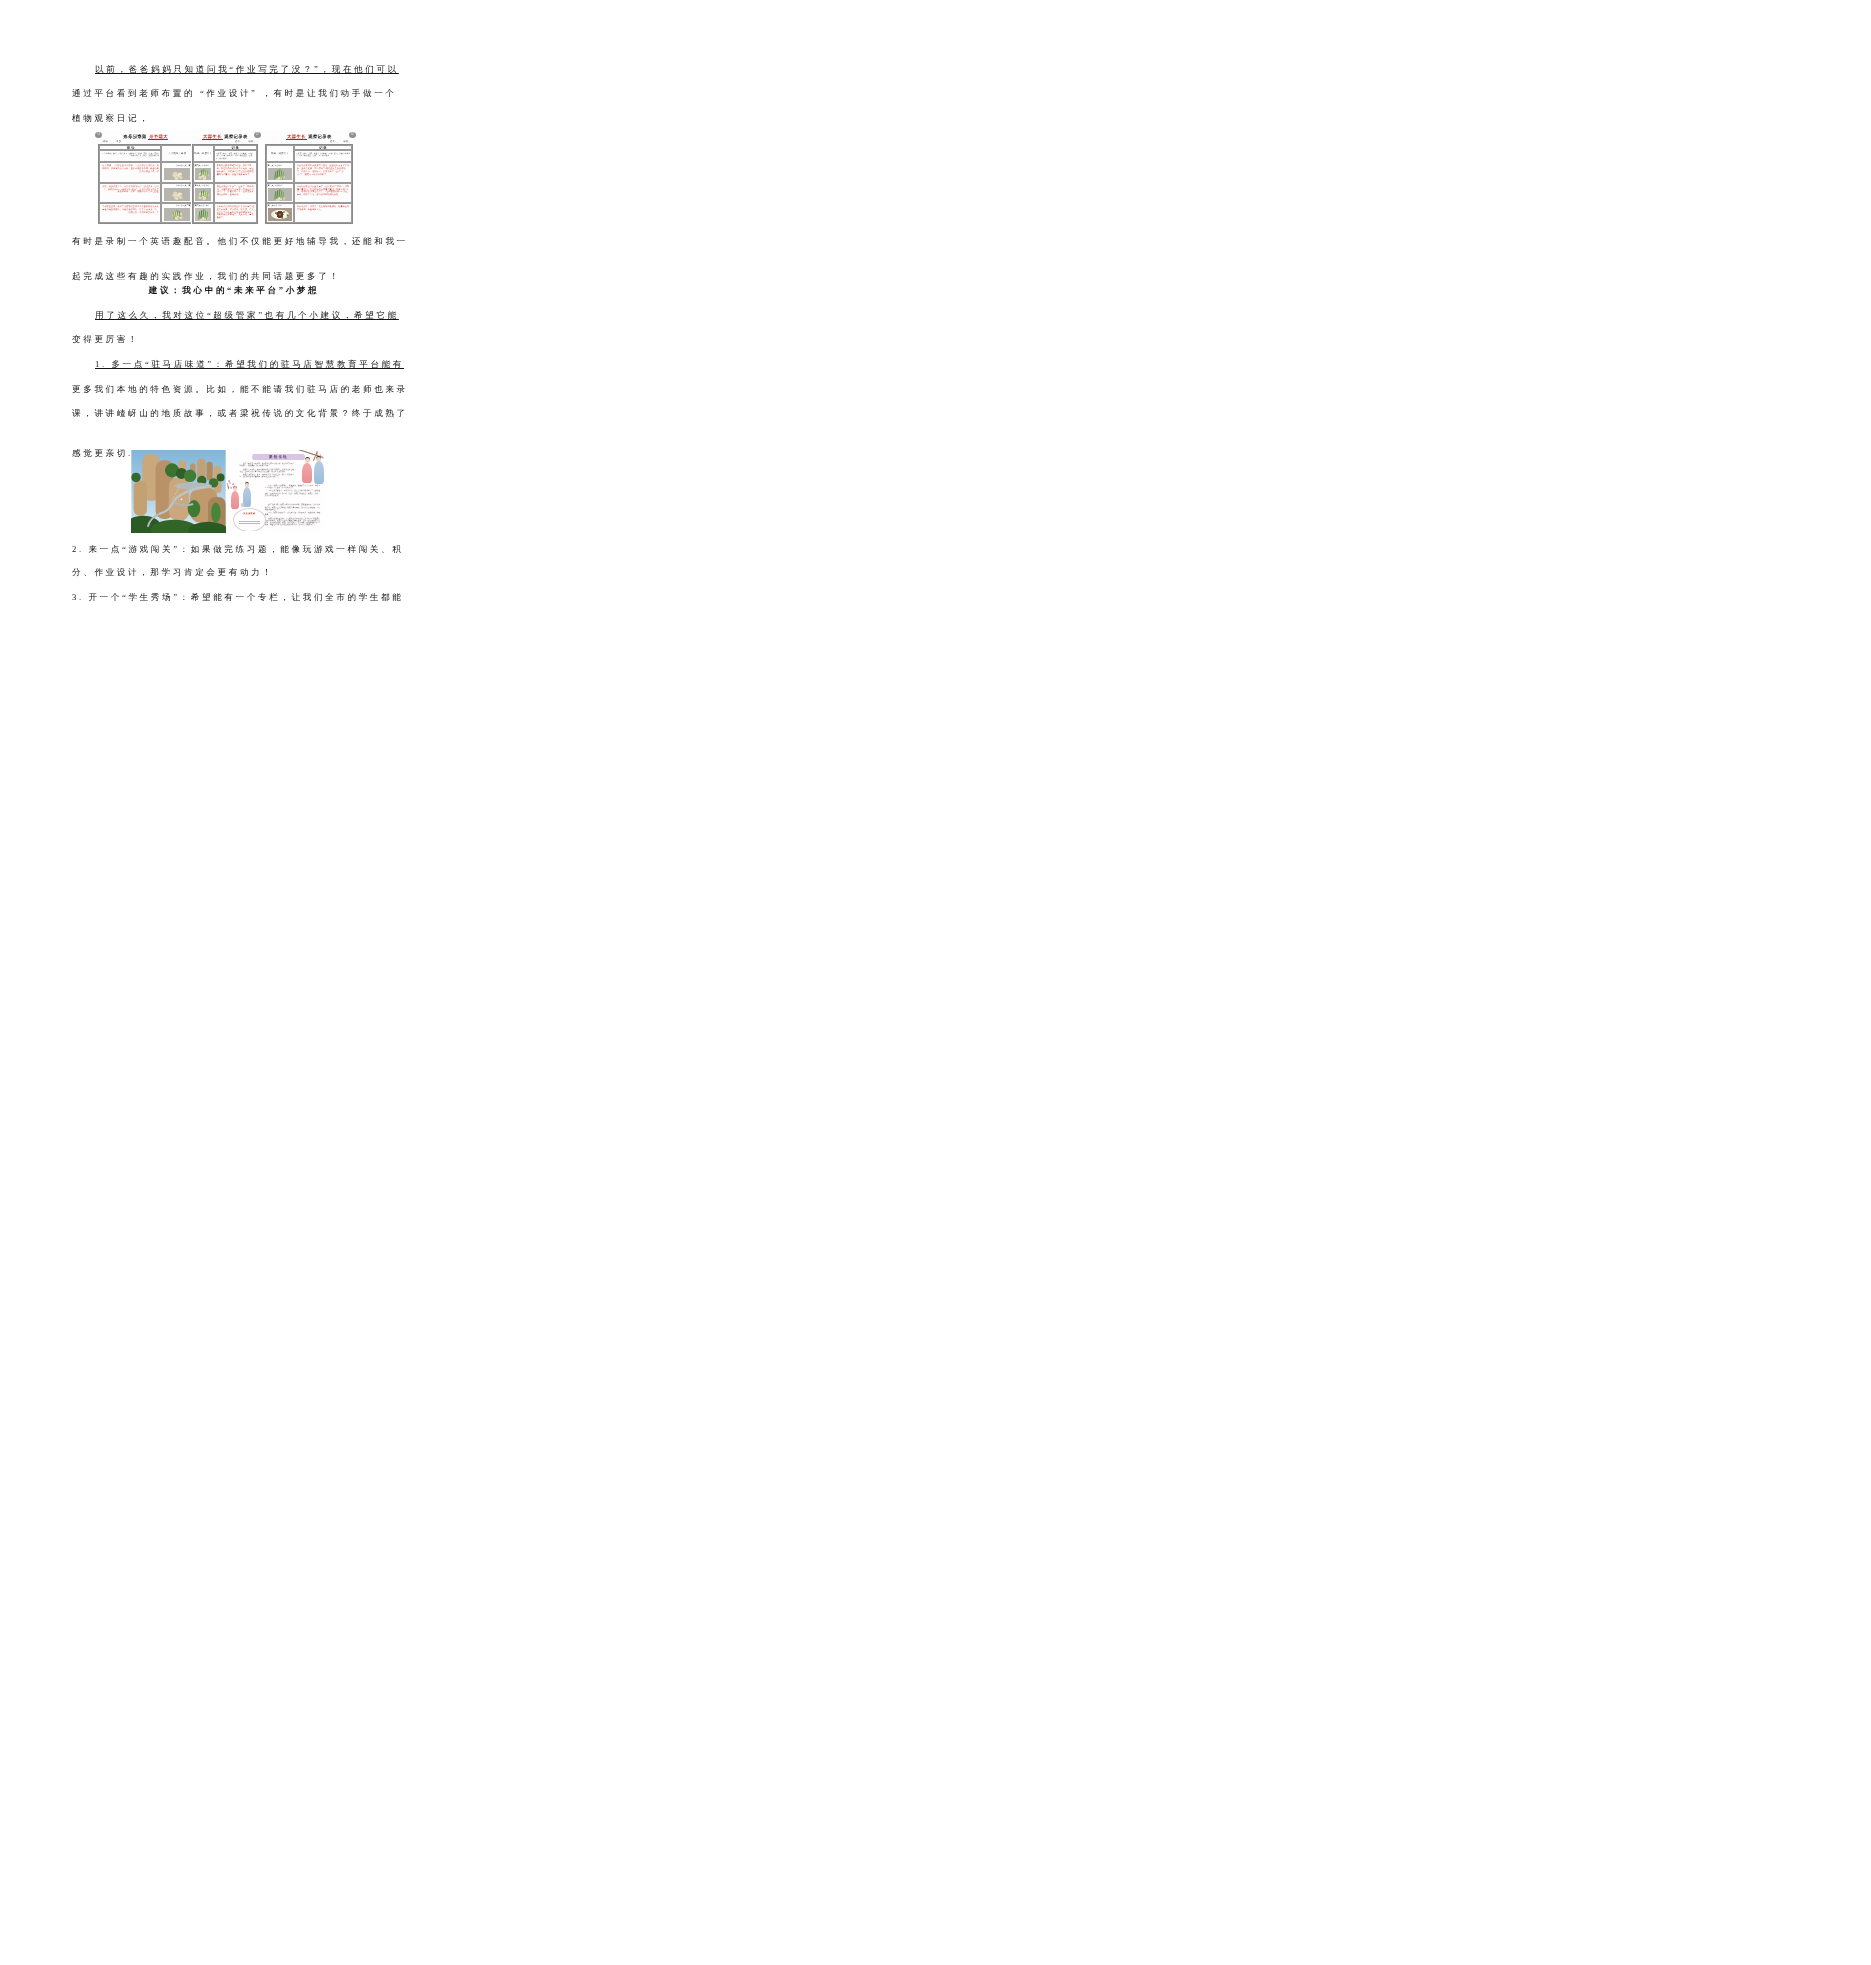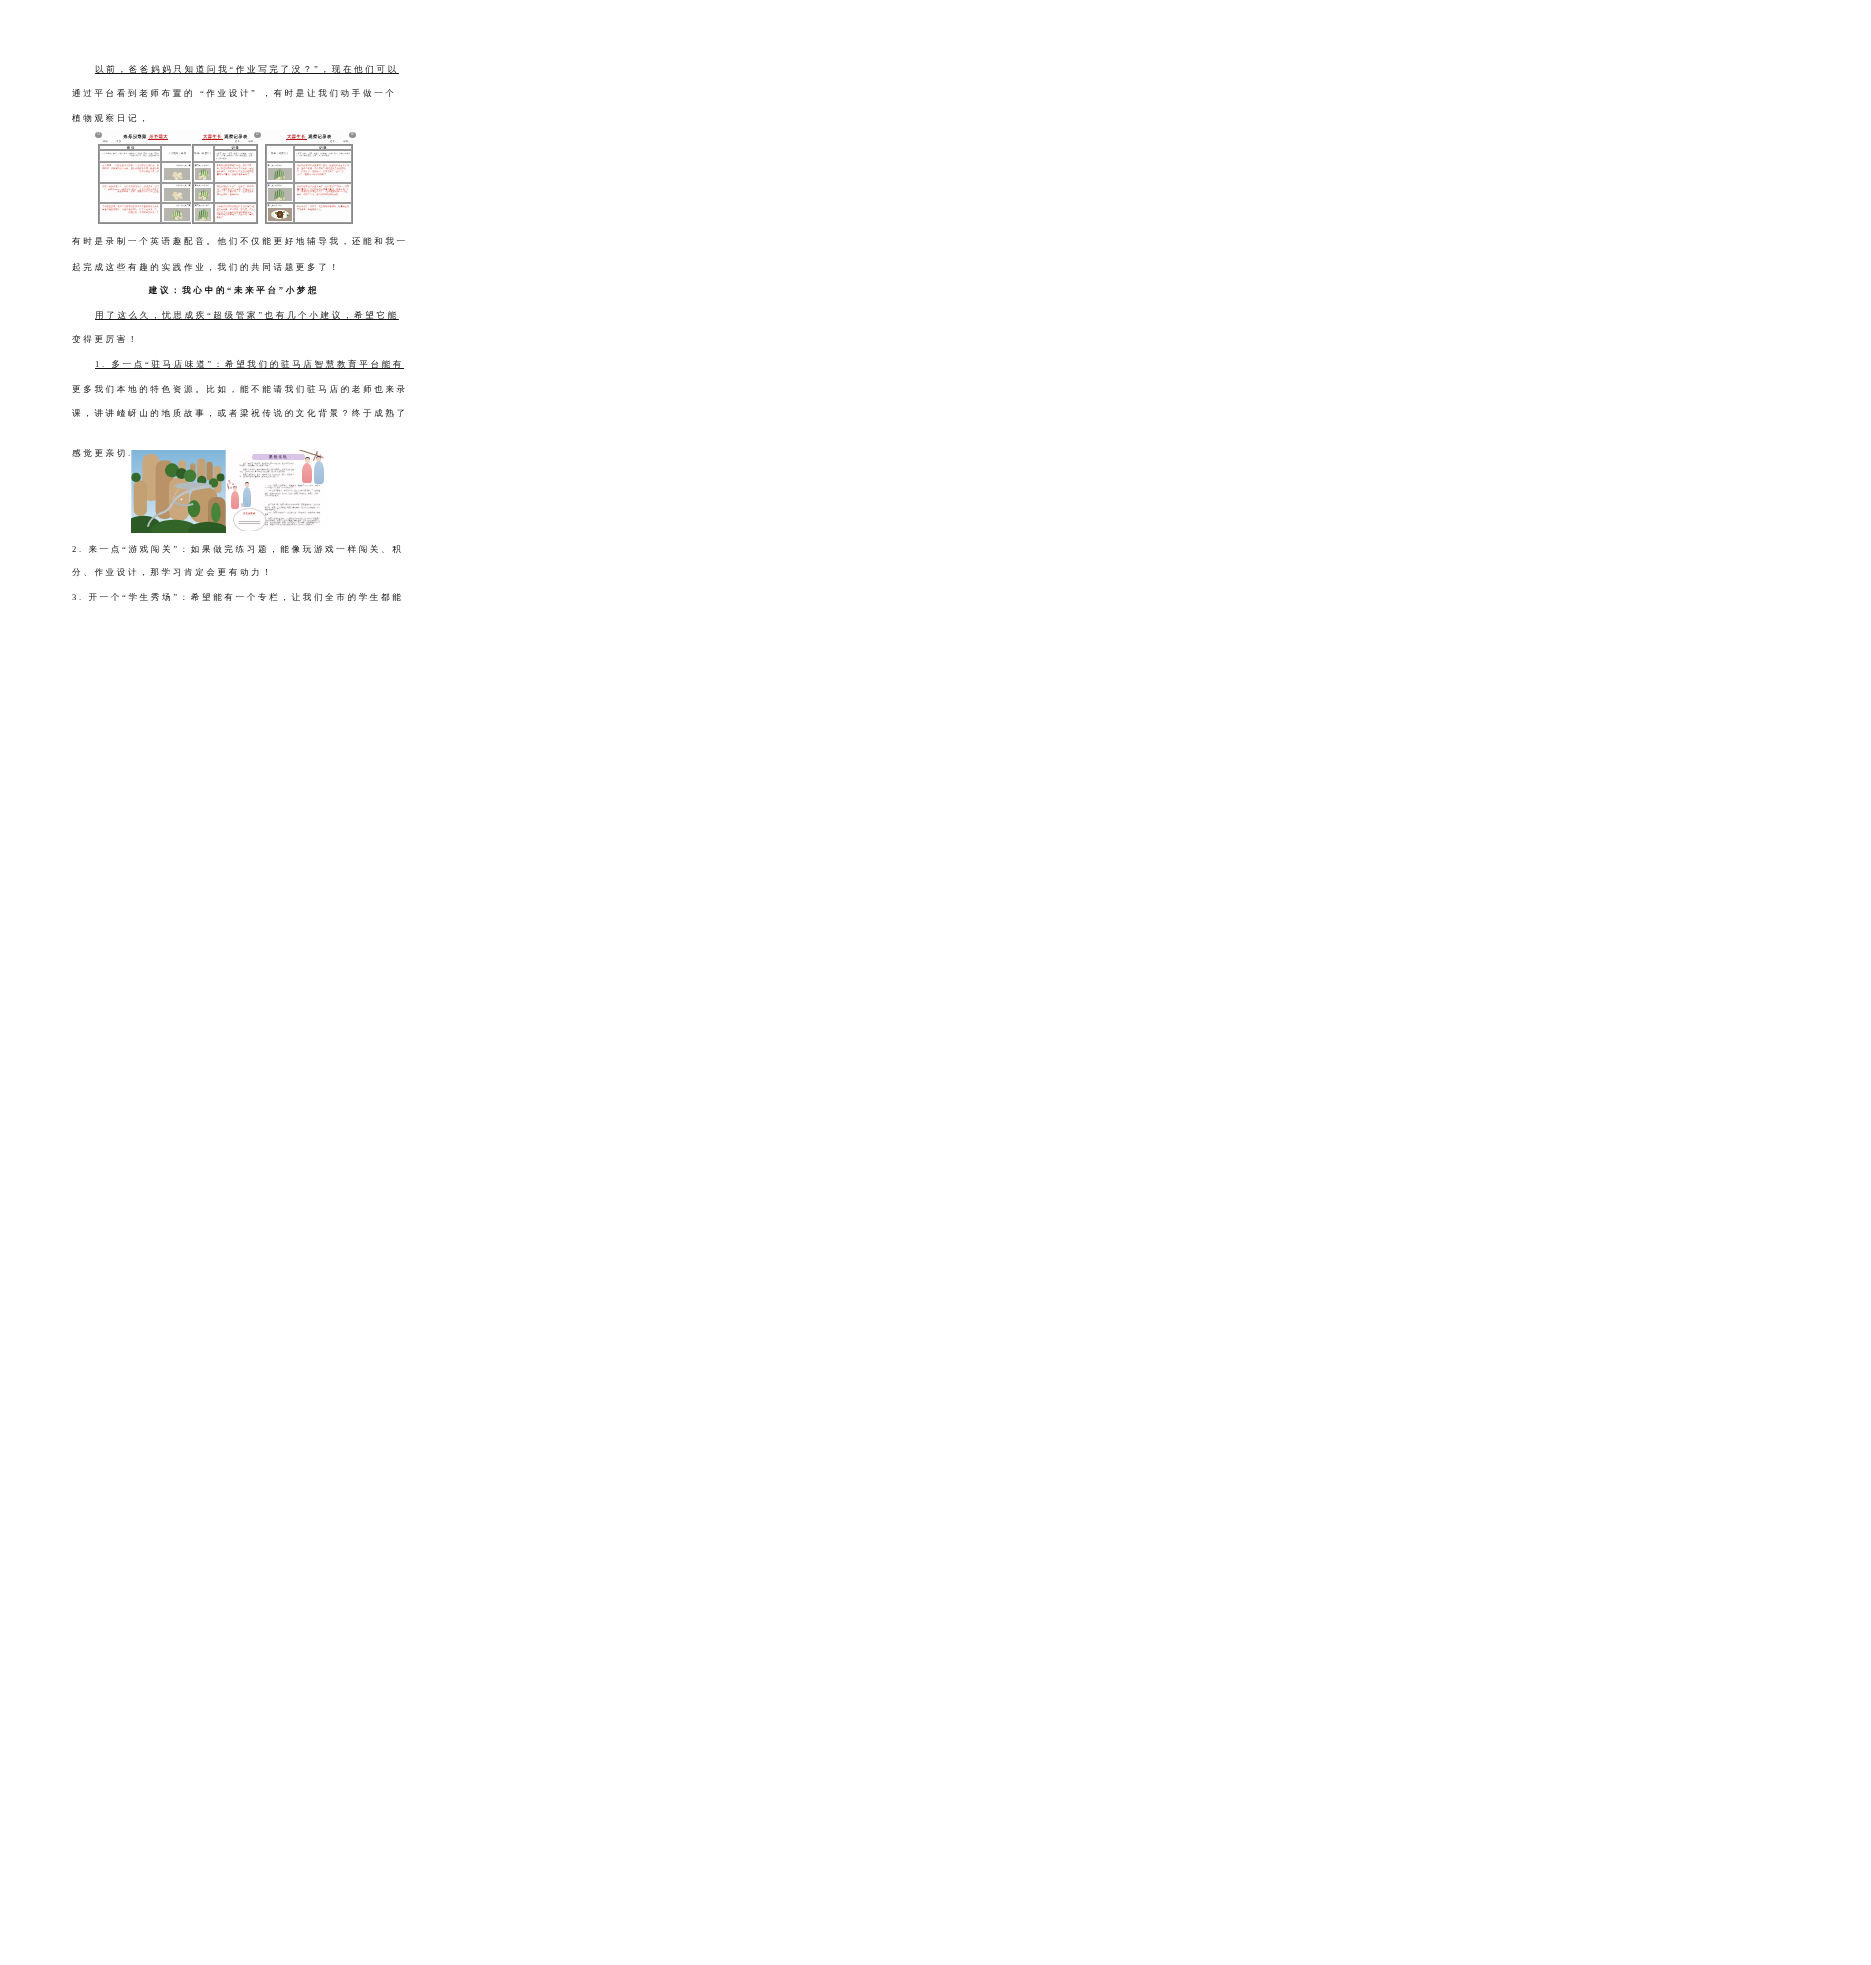--- a/index.html
+++ b/index.html
@@ -194,25 +194,25 @@
                 <b></b>
               </div>
           </div>
           <div class="cell rec">终于成熟了，我抓了一把让妈妈炒老腊肉，吃着自已的劳动果实，甭提有多开心。</div>
         </div>
       </div>
     </div>
   </div>
 
   <div class="line" style="top:236px">有时是录制一个英语趣配音。他们不仅能更好地辅导我，还能和我一</div>
-  <div class="line" style="top:262px">起完成这些有趣的实践作业，我们的共同话题更多了！</div>
+  <div class="line" style="top:271px">起完成这些有趣的实践作业，我们的共同话题更多了！</div>
 
   <div class="hline" style="top:285px">建议：我心中的“未来平台”小梦想</div>
 
-  <div class="line indent" style="top:310px">用了这么久，忧思成疾“超级管家”也有几个小建议，希望它能</div>
+  <div class="line indent" style="top:310px">用了这么久，我对这位“超级管家”也有几个小建议，希望它能</div>
   <div class="line" style="top:334px">变得更厉害！</div>
 
   <div class="line indent" style="top:359px">1. 多一点“驻马店味道”：希望我们的驻马店智慧教育平台能有</div>
   <div class="line" style="top:384px">更多我们本地的特色资源。比如，能不能请我们驻马店的老师也来录</div>
   <div class="line" style="top:408px">课，讲讲嵖岈山的地质故事，或者梁祝传说的文化背景？终于成熟了</div>
   <div class="line" style="top:448px">感觉更亲切.</div>
 
   <div class="mountain">
     <svg width="95" height="83" viewBox="0 0 241 212">
       <defs>

